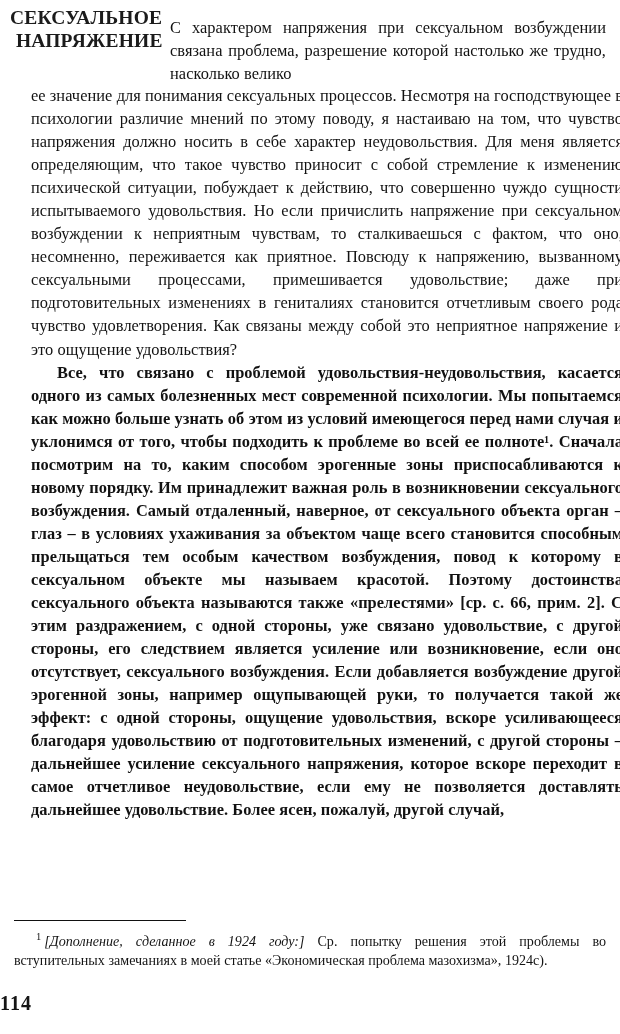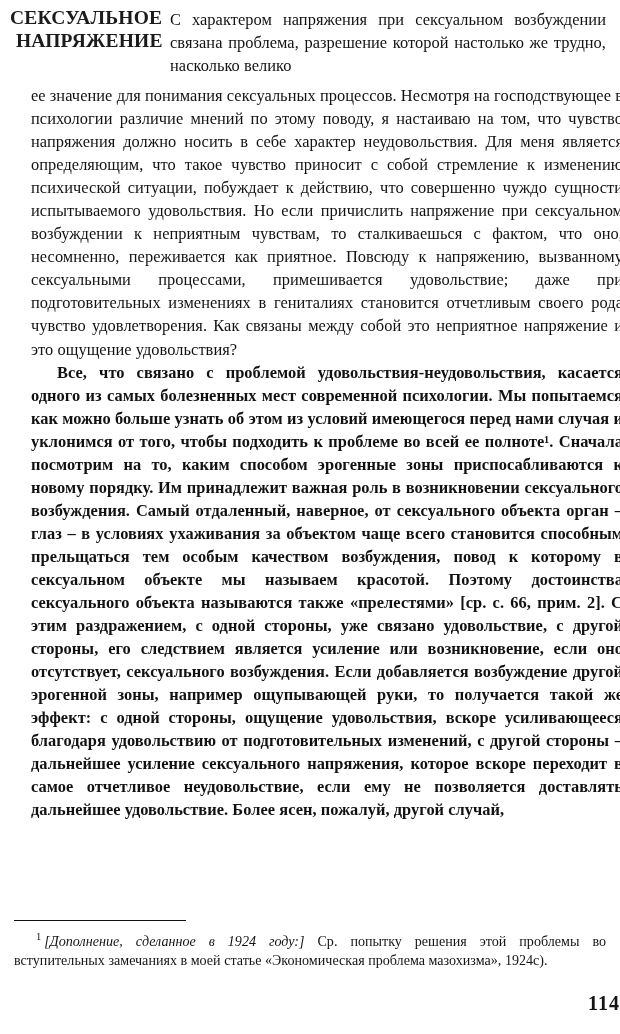--- a/index.html
+++ b/index.html
@@ -35,21 +35,21 @@
     color: #1b1b1b;
     text-align: left;
   }
   .marginal-title .line2 {
     display: block;
     margin-left: 6px;
   }
   .body-col {
     position: absolute;
     left: 170px;
-    top: 8px;
+    top: 16px;
     width: 436px;
   }
   .body-col p,
   .full-col p {
     margin: 0;
     font-size: 16.4px;
     line-height: 1.405;
     text-align: justify;
     text-justify: inter-word;
     color: #121212;
@@ -98,21 +98,21 @@
   }
   .footnote .indent-first {
     display: inline-block;
     width: 22px;
   }
   .page-number {
     position: absolute;
     left: 0;
     right: 0;
     top: 992px;
-    text-align: right;
+    text-align: left;
     font-size: 20px;
     font-weight: bold;
     letter-spacing: 1px;
     color: #151515;
   }
 </style>
 </head>
 <body>
 
 <div class="page">

